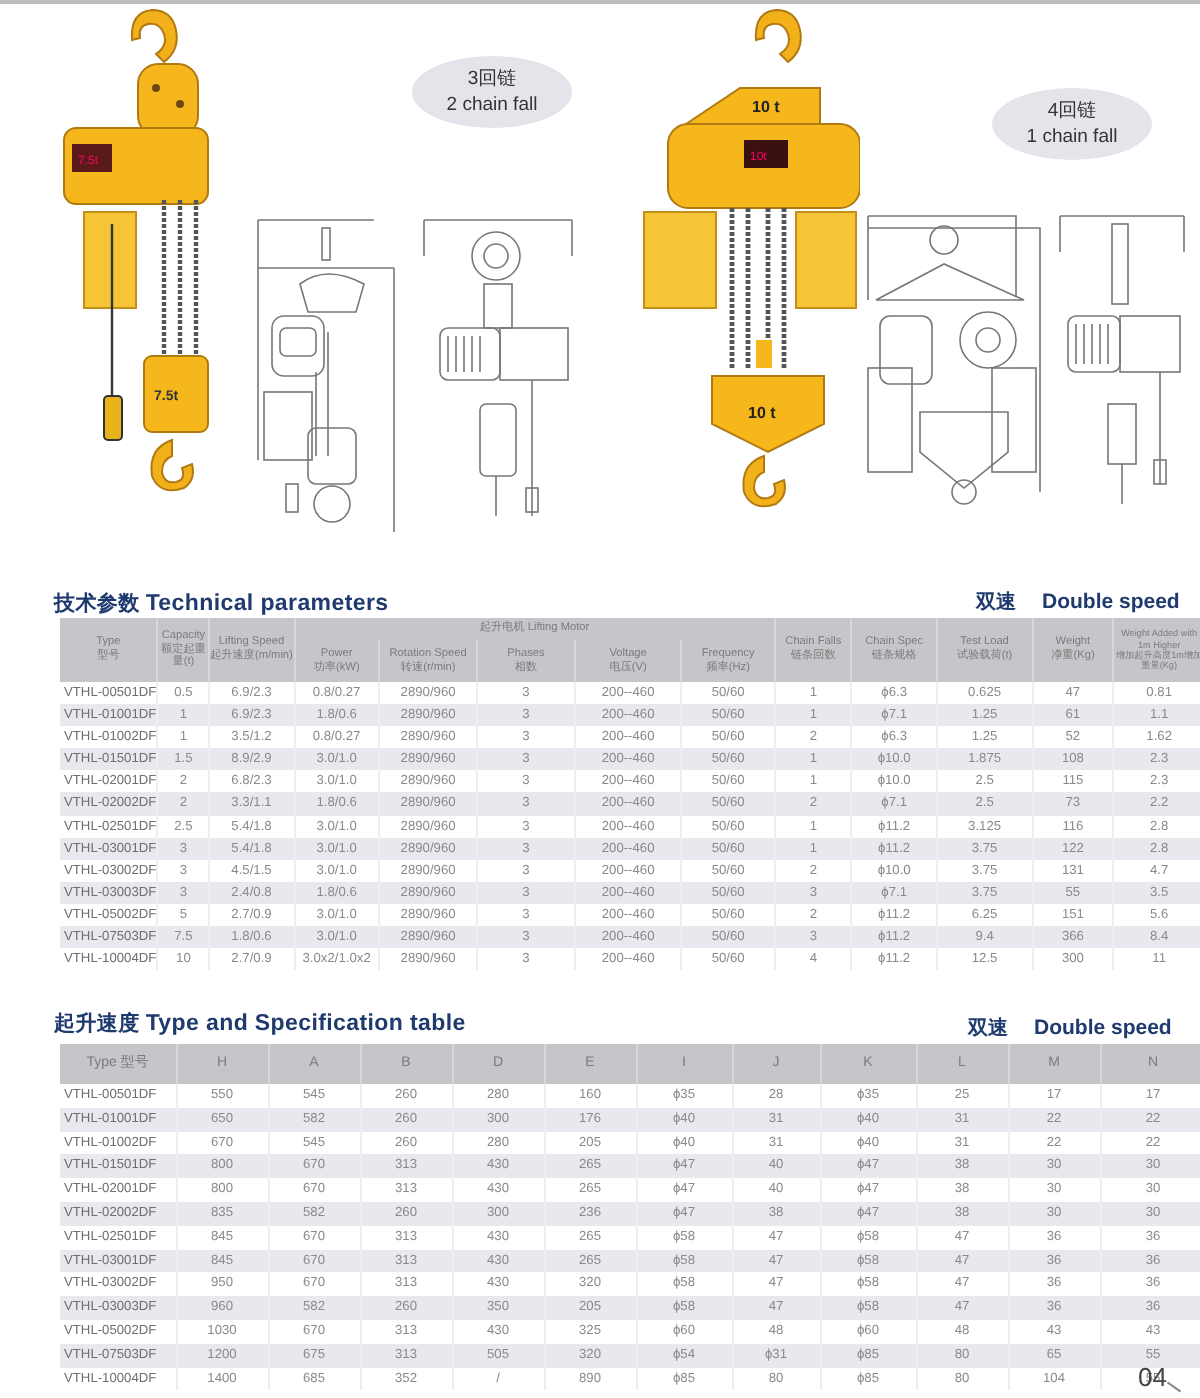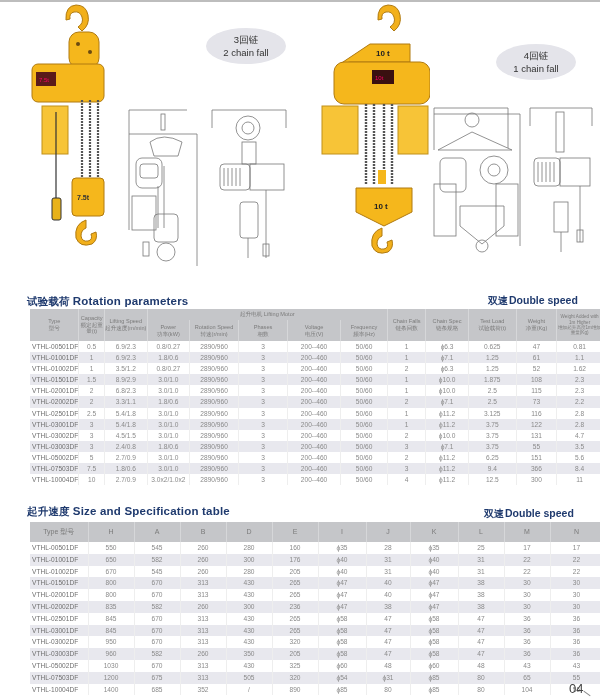--- a/index.html
+++ b/index.html
@@ -24,21 +24,21 @@
 
   .hoist-photo { position: absolute; }
   .drawing { position: absolute; }
 
   
   .section-title {
     position: absolute; font-weight: bold; color: #1f3a6e; font-size: 11.5px; letter-spacing: 0.2px;
   }
   .section-title .cn { font-size: 10.5px; margin-right: 3px; }
   .speed-tag { position: absolute; font-weight: bold; color: #1f3a6e; font-size: 10.5px; }
-  .speed-tag .cn { font-size: 10px; margin-right: 1px; }
+  .speed-tag .cn { font-size: 10px; margin-right: 13px; }
 
   
   table { position: absolute; border-collapse: collapse; table-layout: fixed; }
   th { background: #c5c6c9; color: #7b7b7b; font-weight: normal; font-size: 5.6px; line-height: 6.8px; text-align: center; vertical-align: middle; border-right: 1px solid #d6d7d9; }
   td { font-size: 6.6px; color: #8a8a8a; text-align: center; height: 11.1px; line-height: 11.1px; white-space: nowrap; overflow: hidden; border-right: 1px solid #eeeeee; }
   td.model { text-align: left; padding-left: 2px; color: #6f6f6f; }
   tr.alt td { background: #e8e8ee; }
 
   #tech-table { left: 30px; top: 309px; width: 573px; }
   #size-table { left: 30px; top: 522px; width: 573px; }
@@ -154,21 +154,21 @@
       </g>
     </svg>
     <div class="bubble">
       <div>4回链</div>
       <div>1 chain fall</div>
     </div>
   </div>
 </div>
 
 <div class="section-title" style="left:27px;top:295px;">
-  <span class="cn">试验载荷</span><span>Rotation parameters</span>
+  <span class="cn">技术参数</span><span>Technical parameters</span>
 </div>
 <div class="speed-tag" style="left:488px;top:294px;">
   <span class="cn">双速</span><span>Double speed</span>
 </div>
 
 <table id="tech-table">
   <colgroup>
     <col style="width:46px">
       <col style="width:24px">
       <col style="width:40px">
@@ -435,21 +435,21 @@
         <td>4</td>
         <td>ϕ11.2</td>
         <td>12.5</td>
         <td>300</td>
         <td>11</td>
       </tr>
     </tbody>
 </table>
 
 <div class="section-title" style="left:27px;top:505px;">
-  <span class="cn">起升速度</span><span>Size and Specification table</span>
+  <span class="cn">起升速度</span><span>Type and Specification table</span>
 </div>
 <div class="speed-tag" style="left:484px;top:507px;">
   <span class="cn">双速</span><span>Double speed</span>
 </div>
 
 <table id="size-table">
   <colgroup>
     <col style="width:58px">
       <col style="width:46px">
       <col style="width:46px">

